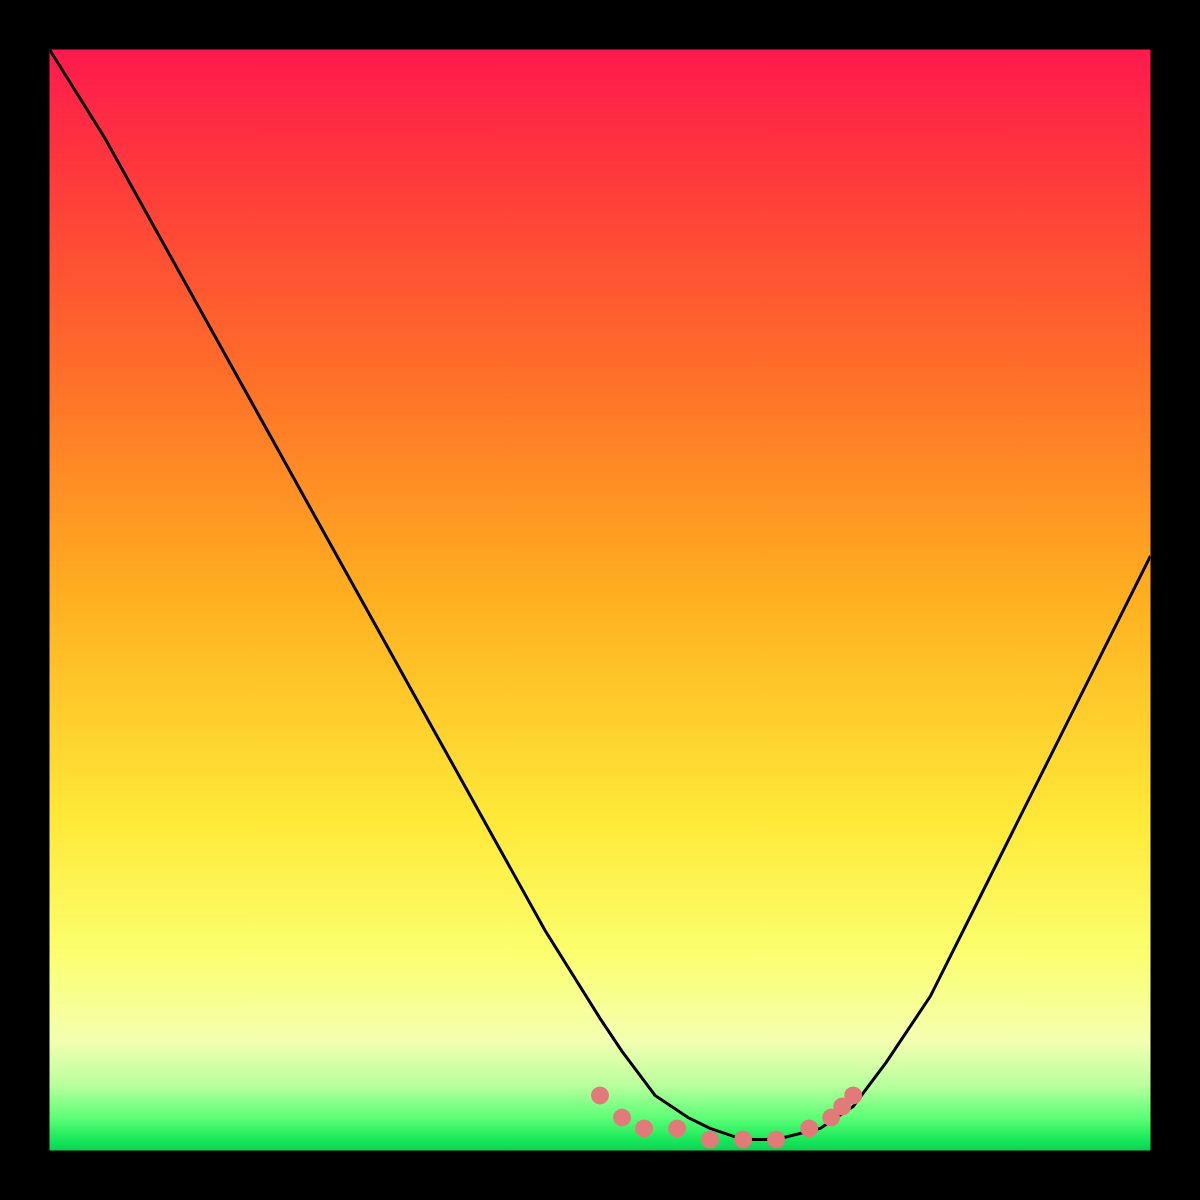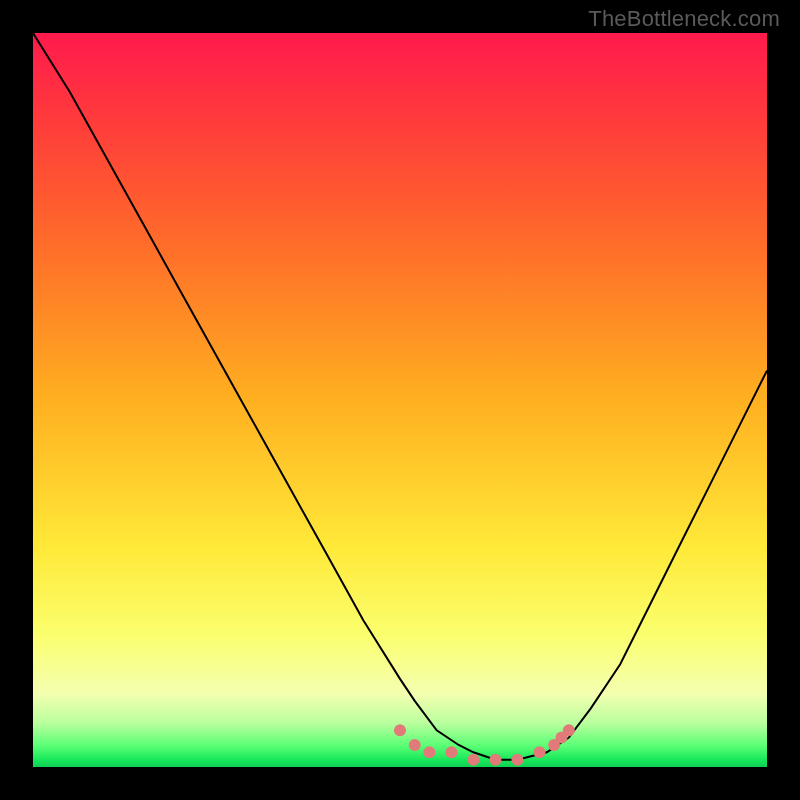--- a/index.html
+++ b/index.html
@@ -56,21 +56,20 @@
     height: 734px;
   }
   .dots circle {
     fill: #e27a7a;
   }
 </style>
 </head>
 <body>
 
 <div class="frame">
-  <div class="watermark">TheBottleneck.com</div>
   <div class="plot">
     <svg class="curve" viewBox="0 0 734 734">
       <path fill="none" stroke="#000" stroke-width="2" d="M0.0 0.0 L36.7 58.7 L73.4 124.8 L110.1 190.8 L146.8 256.9 L183.5 323.0 L220.2 389.0 L256.9 455.1 L293.6 521.1 L330.3 587.2 L367.0 645.9 L381.7 667.9 L403.7 697.3 L425.7 712.0 L440.4 719.3 L462.4 726.7 L484.4 726.7 L513.8 719.3 L535.8 704.6 L557.8 675.3 L587.2 631.2 L616.6 572.5 L645.9 513.8 L675.3 455.1 L704.6 396.4 L734.0 337.6" id="curve-path"></path>
       <g class="dots" id="dots-group">
           <circle cx="367.0" cy="697.3" r="6"></circle>
           <circle cx="381.7" cy="712.0" r="6"></circle>
           <circle cx="396.4" cy="719.3" r="6"></circle>
           <circle cx="418.4" cy="719.3" r="6"></circle>
           <circle cx="440.4" cy="726.7" r="6"></circle>
           <circle cx="462.4" cy="726.7" r="6"></circle>

